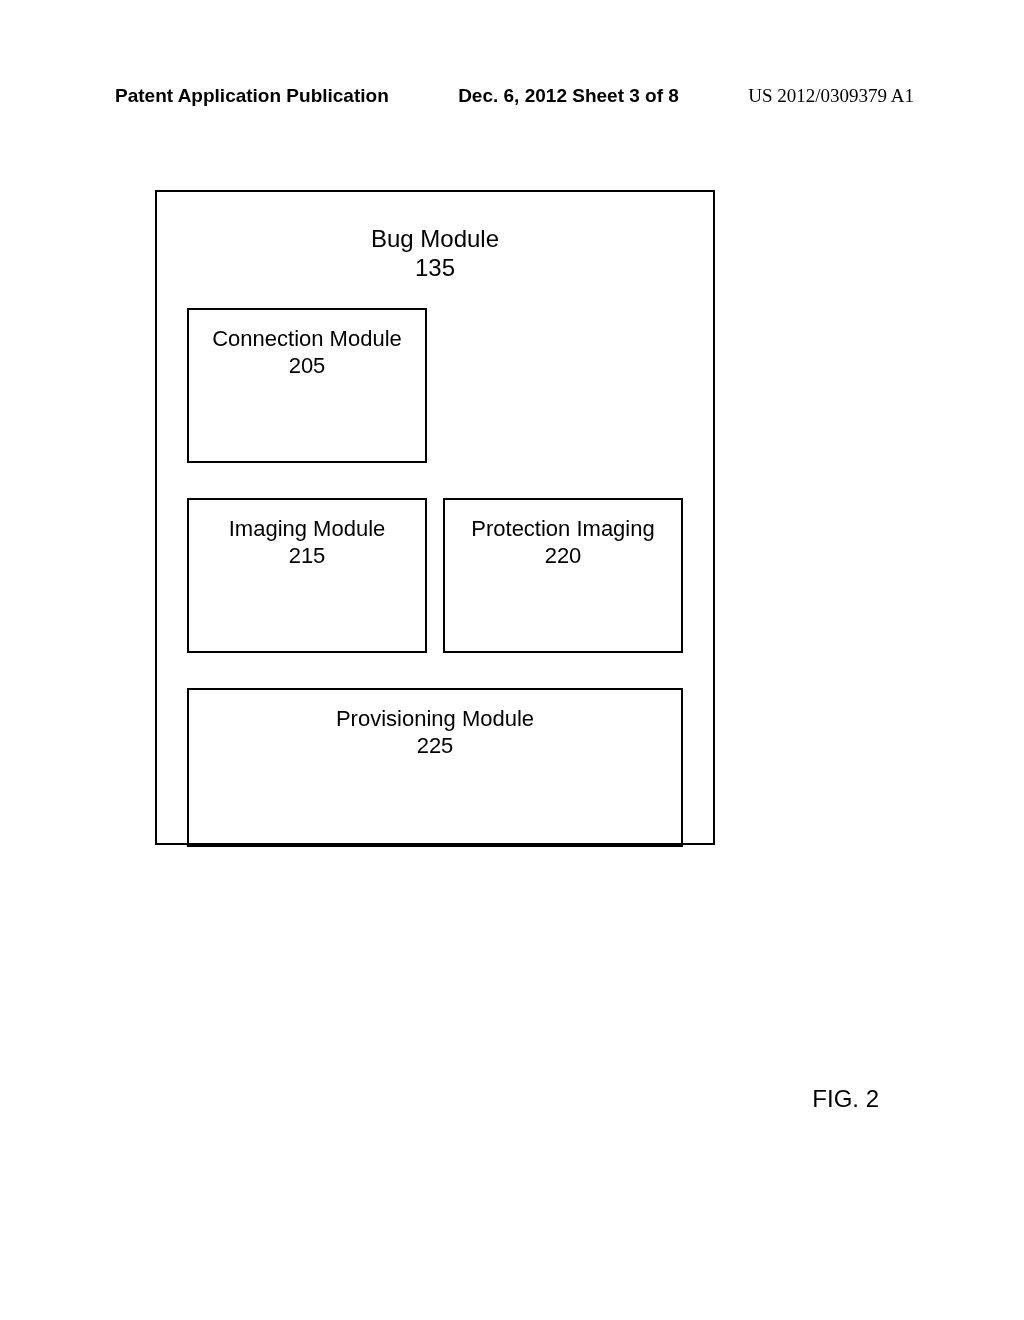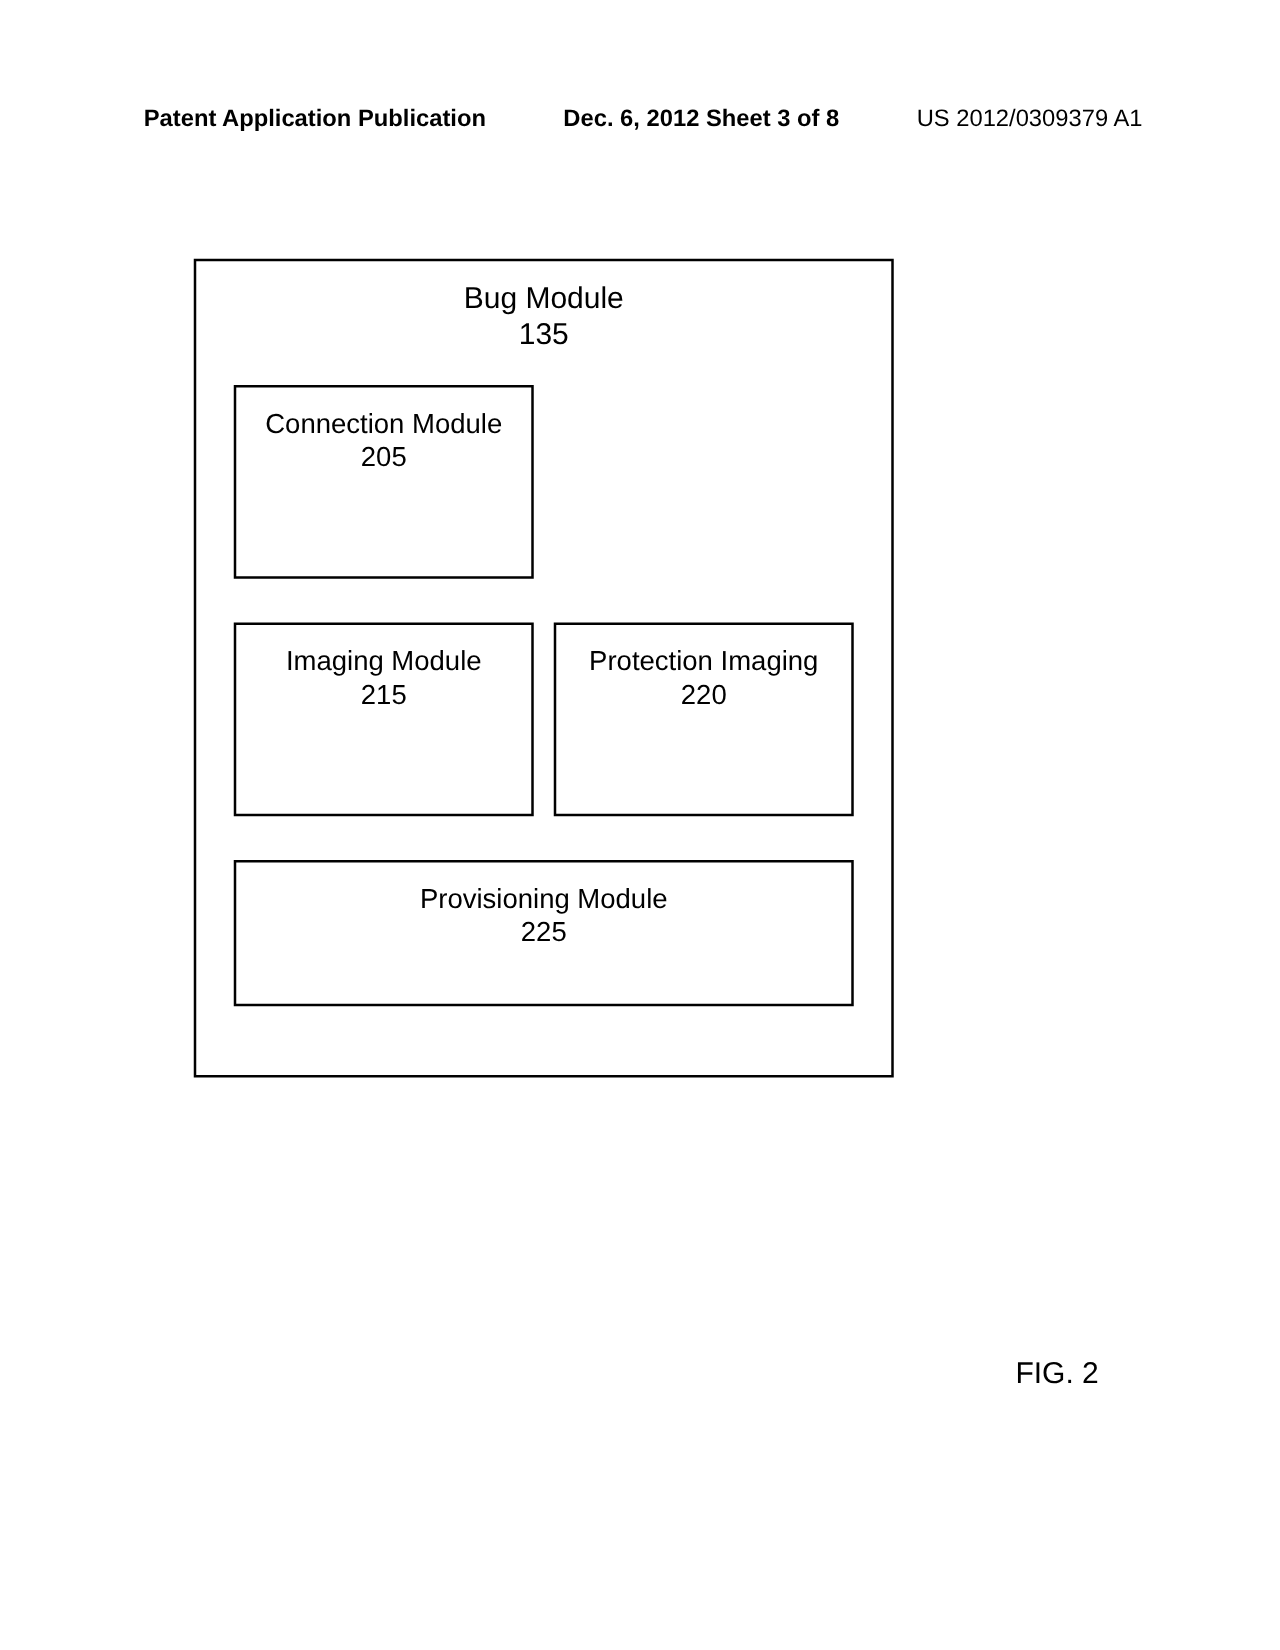--- a/index.html
+++ b/index.html
@@ -25,30 +25,30 @@
       font-size: 19px;
     }
     .header-left {
       font-weight: bold;
     }
     .header-center {
       font-weight: bold;
     }
     .header-right {
       font-weight: normal;
+      font-family: Liberation Serif, serif;
     }
     .diagram-container {
       position: absolute;
       top: 190px;
       left: 155px;
       width: 560px;
       height: 655px;
       border: 2px solid black;
-      padding: 16px 30px 25px 30px;
-      margin-top: 17px;
+      padding: 33px 30px 25px 30px;
     }
     .container-title {
       text-align: center;
       font-size: 24px;
       line-height: 1.2;
       margin-bottom: 25px;
     }
     .row {
       display: flex;
       justify-content: space-between;
@@ -59,21 +59,21 @@
       width: 240px;
       height: 155px;
       text-align: center;
       font-size: 22px;
       line-height: 1.25;
       padding-top: 15px;
     }
     .module-box-wide {
       border: 2px solid black;
       width: 100%;
-      height: 117px;
+      height: 159px;
       text-align: center;
       font-size: 22px;
       line-height: 1.25;
       padding-top: 15px;
     }
     .row-full {
       margin-bottom: 0;
     }
     .figure-label {
       position: absolute;

